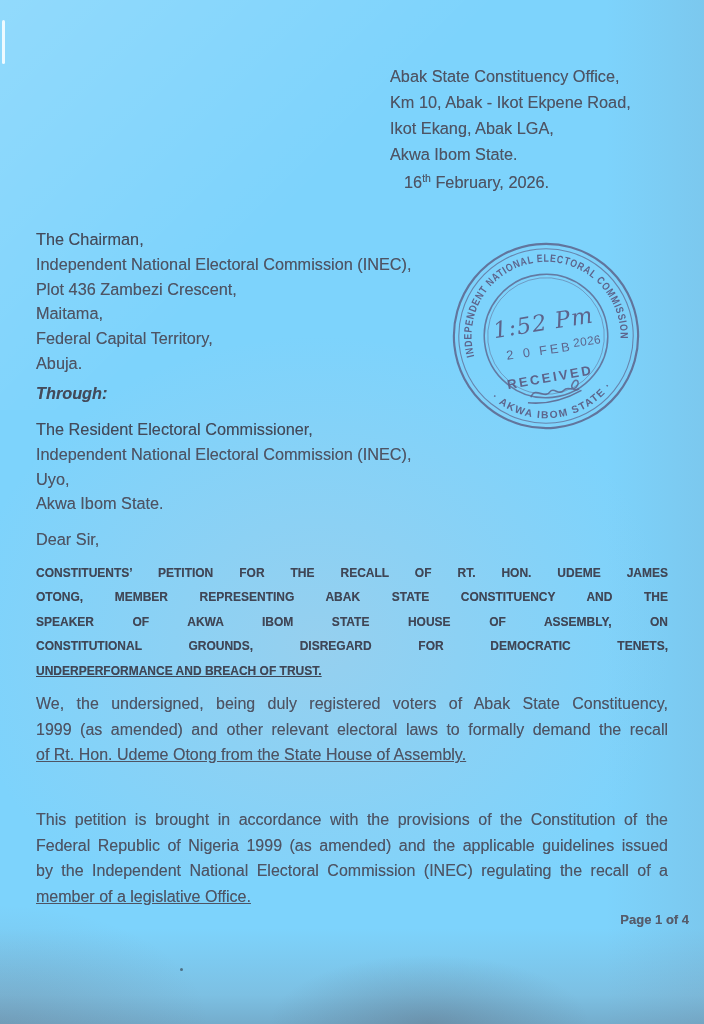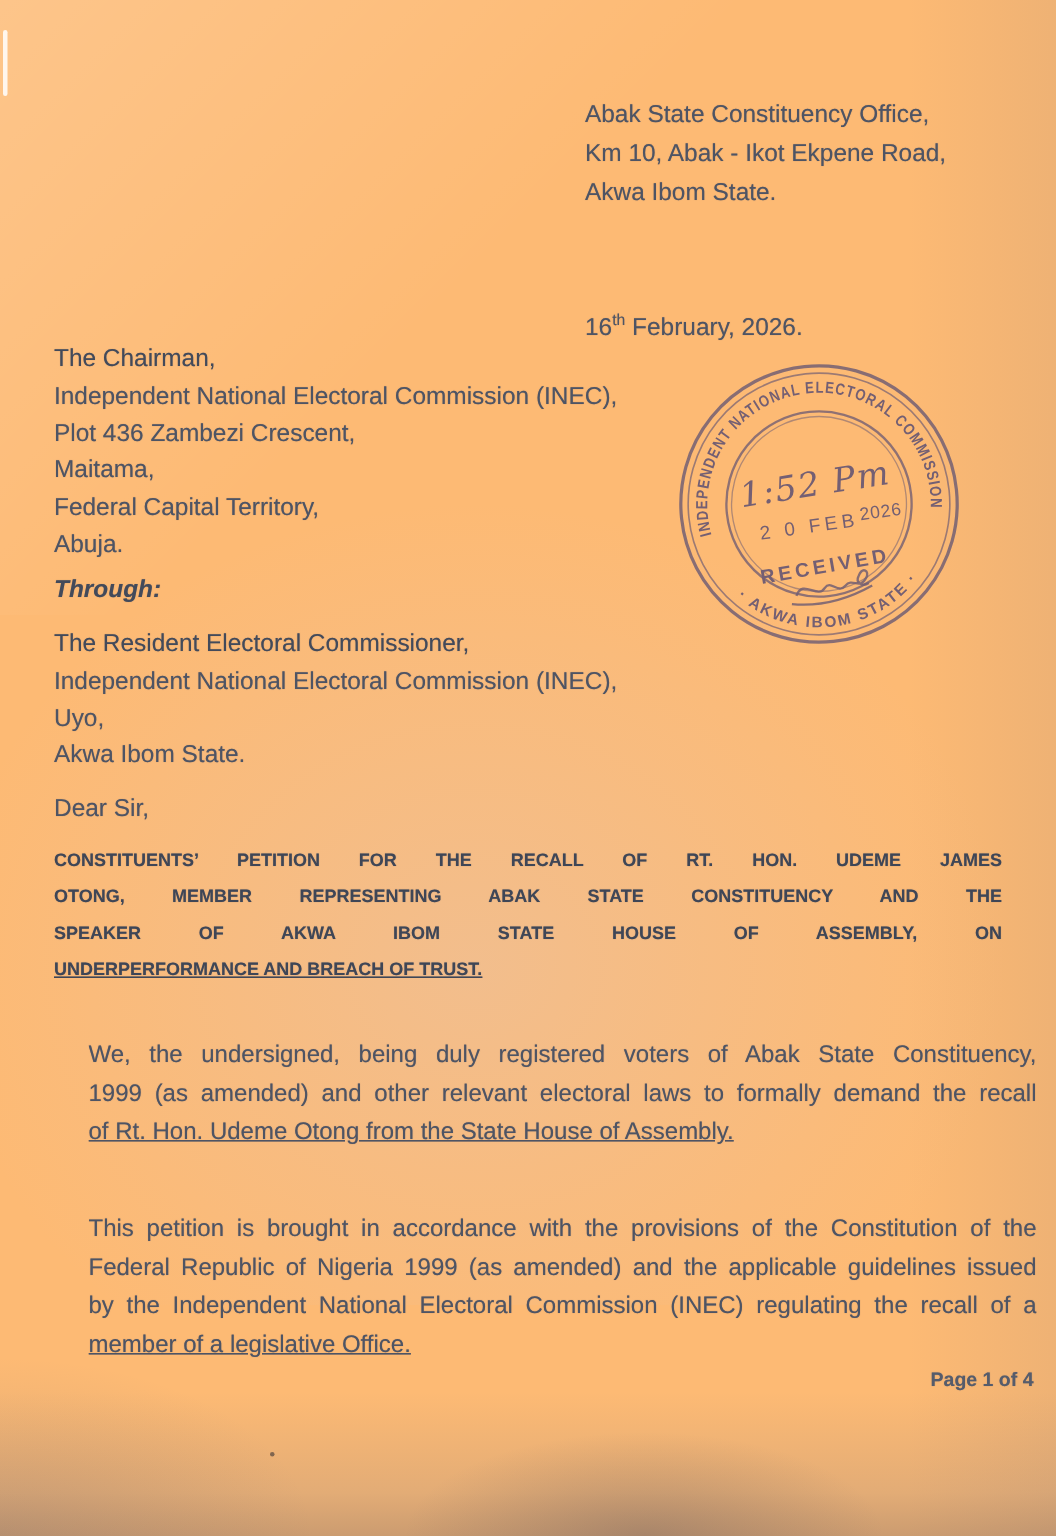--- a/index.html
+++ b/index.html
@@ -1,18 +1,18 @@
 <!DOCTYPE html>
 <html><head>
 <meta charset="utf-8">
 <style>
   html,body{margin:0;padding:0;background:#b9b8bc;}
   .page{
     position:relative;width:704px;height:1024px;overflow:hidden;
-    background:#fdba74;
+    background:#7dd3fc;
     font-family:"Liberation Sans",sans-serif;
     color:#4e5464;
   }
   
   .shade{position:absolute;pointer-events:none;}
   .shade-topleft{left:0;top:0;width:100%;height:40%;
     background:linear-gradient(135deg,rgba(255,255,255,0.16),rgba(255,255,255,0) 45%);}
   .shade-mid{left:0;top:30%;width:100%;height:55%;
     background:radial-gradient(ellipse at 45% 60%,rgba(214,199,204,0.28),rgba(0,0,0,0) 65%);}
   .shade-right{right:0;top:0;width:14%;height:100%;
@@ -24,30 +24,30 @@
   .shade-bottom-left{left:0;bottom:0;width:30%;height:120px;
     background:radial-gradient(ellipse at 0% 100%,rgba(104,98,110,0.22),rgba(0,0,0,0) 70%);}
   .edge-line{position:absolute;left:2px;top:20px;width:3px;height:44px;
     background:rgba(255,255,255,0.85);border-radius:2px;}
   .speck{position:absolute;left:180px;top:968px;width:3px;height:3px;border-radius:50%;
     background:rgba(40,40,48,0.55);}
   
   .blk{position:absolute;font-size:16.3px;line-height:24.8px;
     text-shadow:0 0 0.6px rgba(78,84,100,0.55);}
   .sender{left:390px;top:63px;line-height:26px;}
-  .dateline{left:390px;top:170px;margin-top:36px;}
+  .dateline{left:404px;top:170px;}
   .sup{font-size:10.5px;vertical-align:super;line-height:0;}
   .recipient{left:36px;top:227px;}
   .bold-title{font-weight:400;color:#434a5a;}
   .through-label{left:36px;top:381px;font-weight:700;font-style:italic;color:#434a5a;}
   .through{left:36px;top:417px;}
   .salutation{left:36px;top:527px;}
   .subject{left:36px;top:561px;width:632px;font-weight:700;color:#3f4656;
     font-size:12px;line-height:24.4px;}
-  .para{left:36px;width:632px;font-size:16px;line-height:25.7px;margin-left:23px;}
+  .para{left:36px;width:632px;font-size:16px;line-height:25.7px;}
   .p1{top:691px;}
   .p2{top:807px;}
   .jline{text-align:justify;text-align-last:justify;overflow:hidden;white-space:nowrap;}
   .jline.last{text-align-last:left;text-decoration:underline;}
   .pagenum{position:absolute;right:15px;top:912px;font-size:13px;font-weight:700;
     color:#565c6b;text-shadow:0 0 0.6px rgba(86,92,107,0.6);}
   
   .stamp-wrap{position:absolute;left:448px;top:238px;width:196px;height:196px;
     transform:rotate(-6deg);opacity:0.82;}
   .stamp-wrap svg{display:block;}
@@ -62,20 +62,21 @@
   <div class="shade shade-right"></div>
   <div class="shade shade-bottom"></div>
   <div class="shade shade-bottom-blob"></div>
   <div class="shade shade-bottom-left"></div>
   <div class="edge-line"></div>
   <div class="speck"></div>
 
   <div class="blk sender">
     <div class="ln">Abak State Constituency Office,</div>
     <div class="ln">Km 10, Abak - Ikot Ekpene Road,</div>
+    <div class="ln">Ikot Ekang, Abak LGA,</div>
     <div class="ln">Akwa Ibom State.</div>
   </div>
 
   <div class="blk dateline"><span>16</span><span class="sup">th</span><span> February, 2026.</span></div>
 
   <div class="blk recipient">
     <div class="bold-title">The Chairman,</div>
     <div class="ln">Independent National Electoral Commission (INEC),</div>
     <div class="ln">Plot 436 Zambezi Crescent,</div>
     <div class="ln">Maitama,</div>
@@ -119,20 +120,21 @@
     <div class="ln">Uyo,</div>
     <div class="ln">Akwa Ibom State.</div>
   </div>
 
   <div class="blk salutation">Dear Sir,</div>
 
   <div class="blk subject">
     <div class="jline">CONSTITUENTS’ PETITION FOR THE RECALL OF RT. HON. UDEME JAMES</div>
     <div class="jline">OTONG, MEMBER REPRESENTING ABAK STATE CONSTITUENCY AND THE</div>
     <div class="jline">SPEAKER OF AKWA IBOM STATE HOUSE OF ASSEMBLY, ON</div>
+    <div class="jline">CONSTITUTIONAL GROUNDS, DISREGARD FOR DEMOCRATIC TENETS,</div>
     <div class="jline last">UNDERPERFORMANCE AND BREACH OF TRUST.</div>
   </div>
 
   <div class="blk para p1">
     <div class="jline">We, the undersigned, being duly registered voters of Abak State Constituency,</div>
     <div class="jline">1999 (as amended) and other relevant electoral laws to formally demand the recall</div>
     <div class="jline last">of Rt. Hon. Udeme Otong from the State House of Assembly.</div>
   </div>
 
   <div class="blk para p2">

